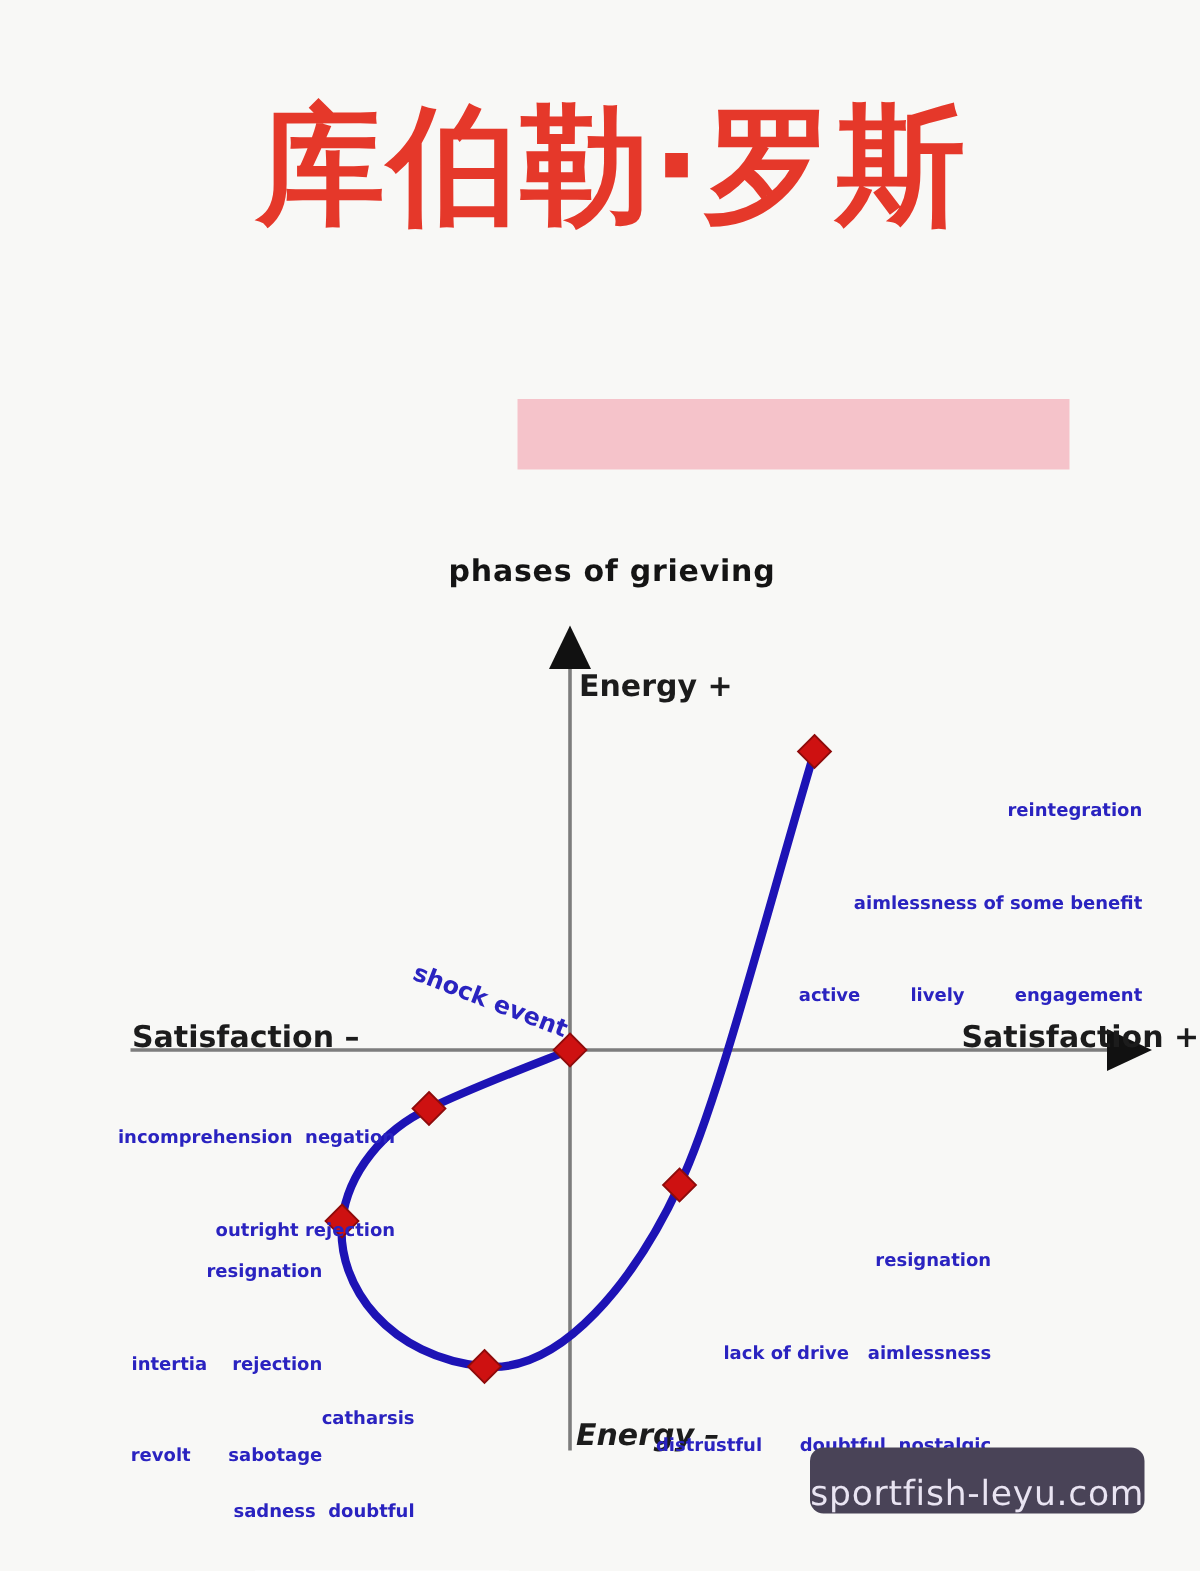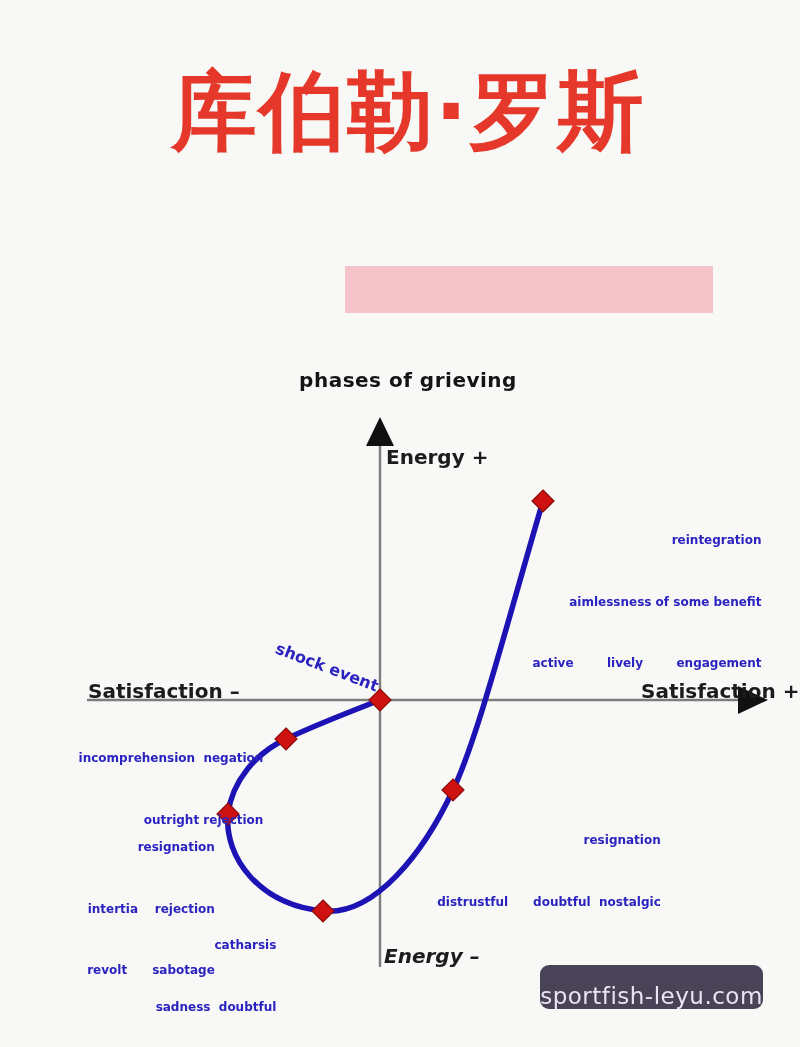--- a/index.html
+++ b/index.html
@@ -100,20 +100,21 @@
   </div>
 
   <div class="stage s-catharsis">
     <div>catharsis</div>
     <div>sadness  doubtful</div>
     
   </div>
 
   <div class="stage s-resignation">
     <div>resignation</div>
+    <div>lack of drive   aimlessness</div>
     <div>distrustful      doubtful  nostalgic</div>
   </div>
 
   <div class="stage s-reintegration">
     <div>reintegration</div>
     <div>aimlessness of some benefit</div>
     <div>active        lively        engagement</div>
   </div>
 
   <div class="watermark">

